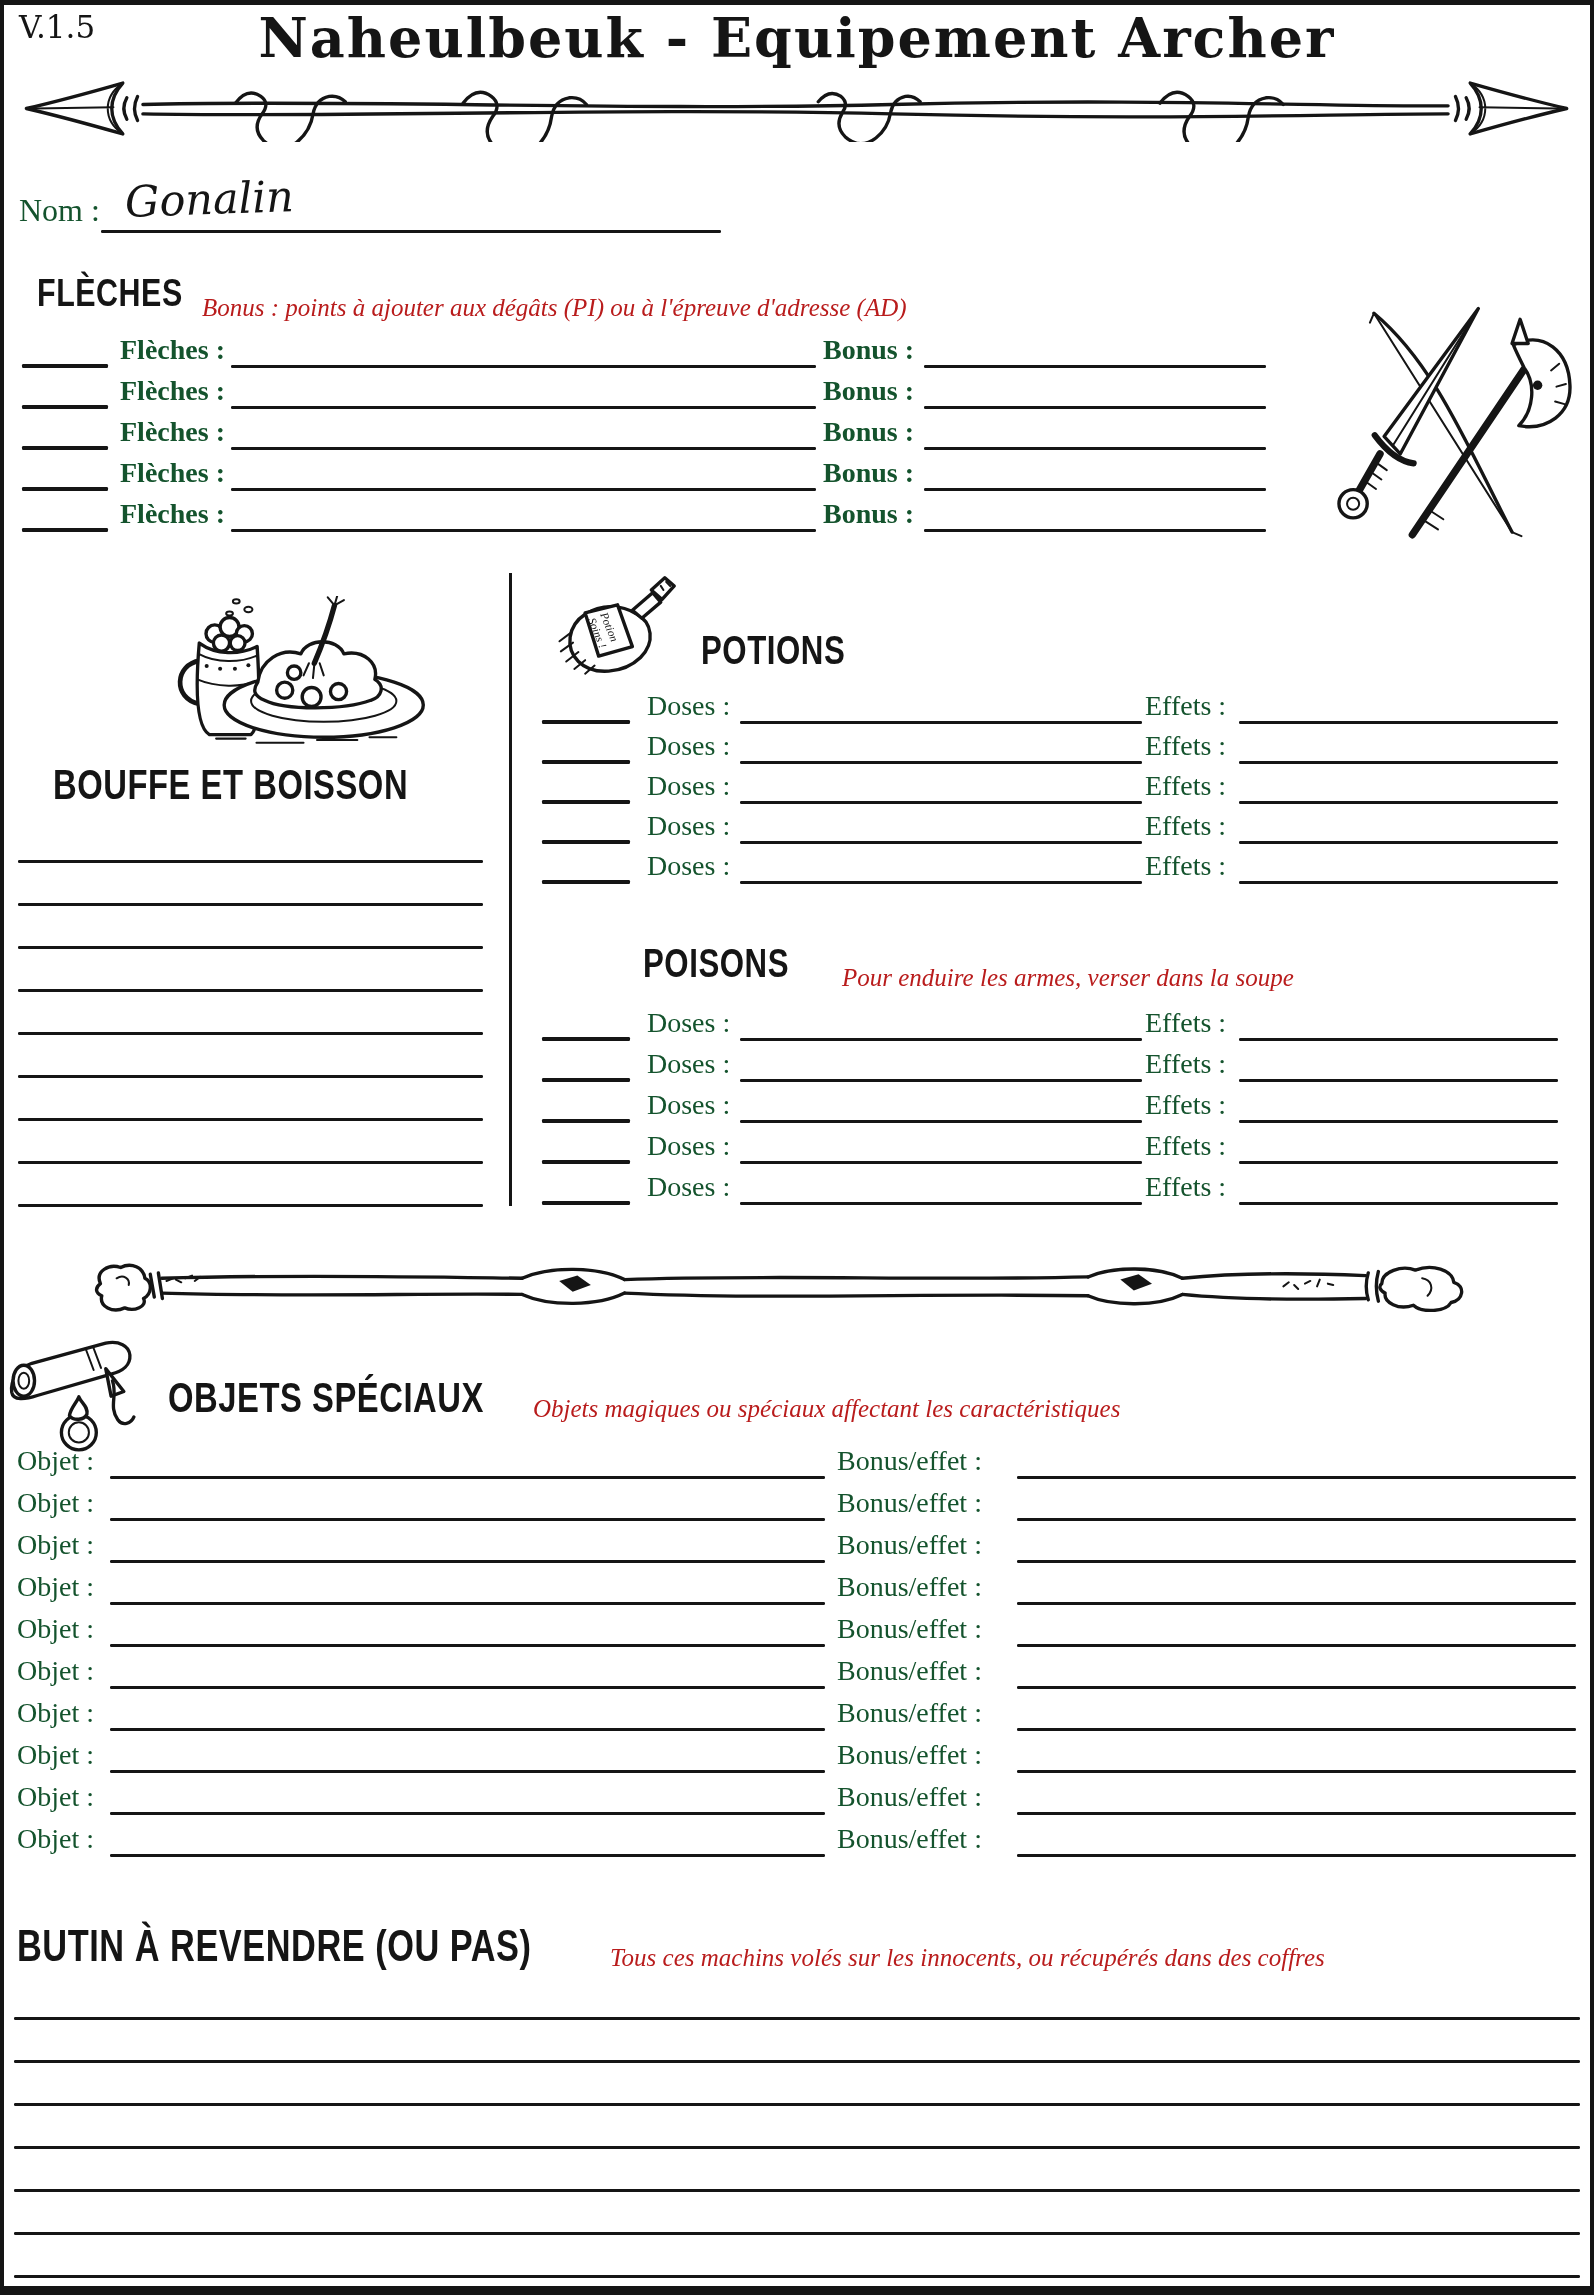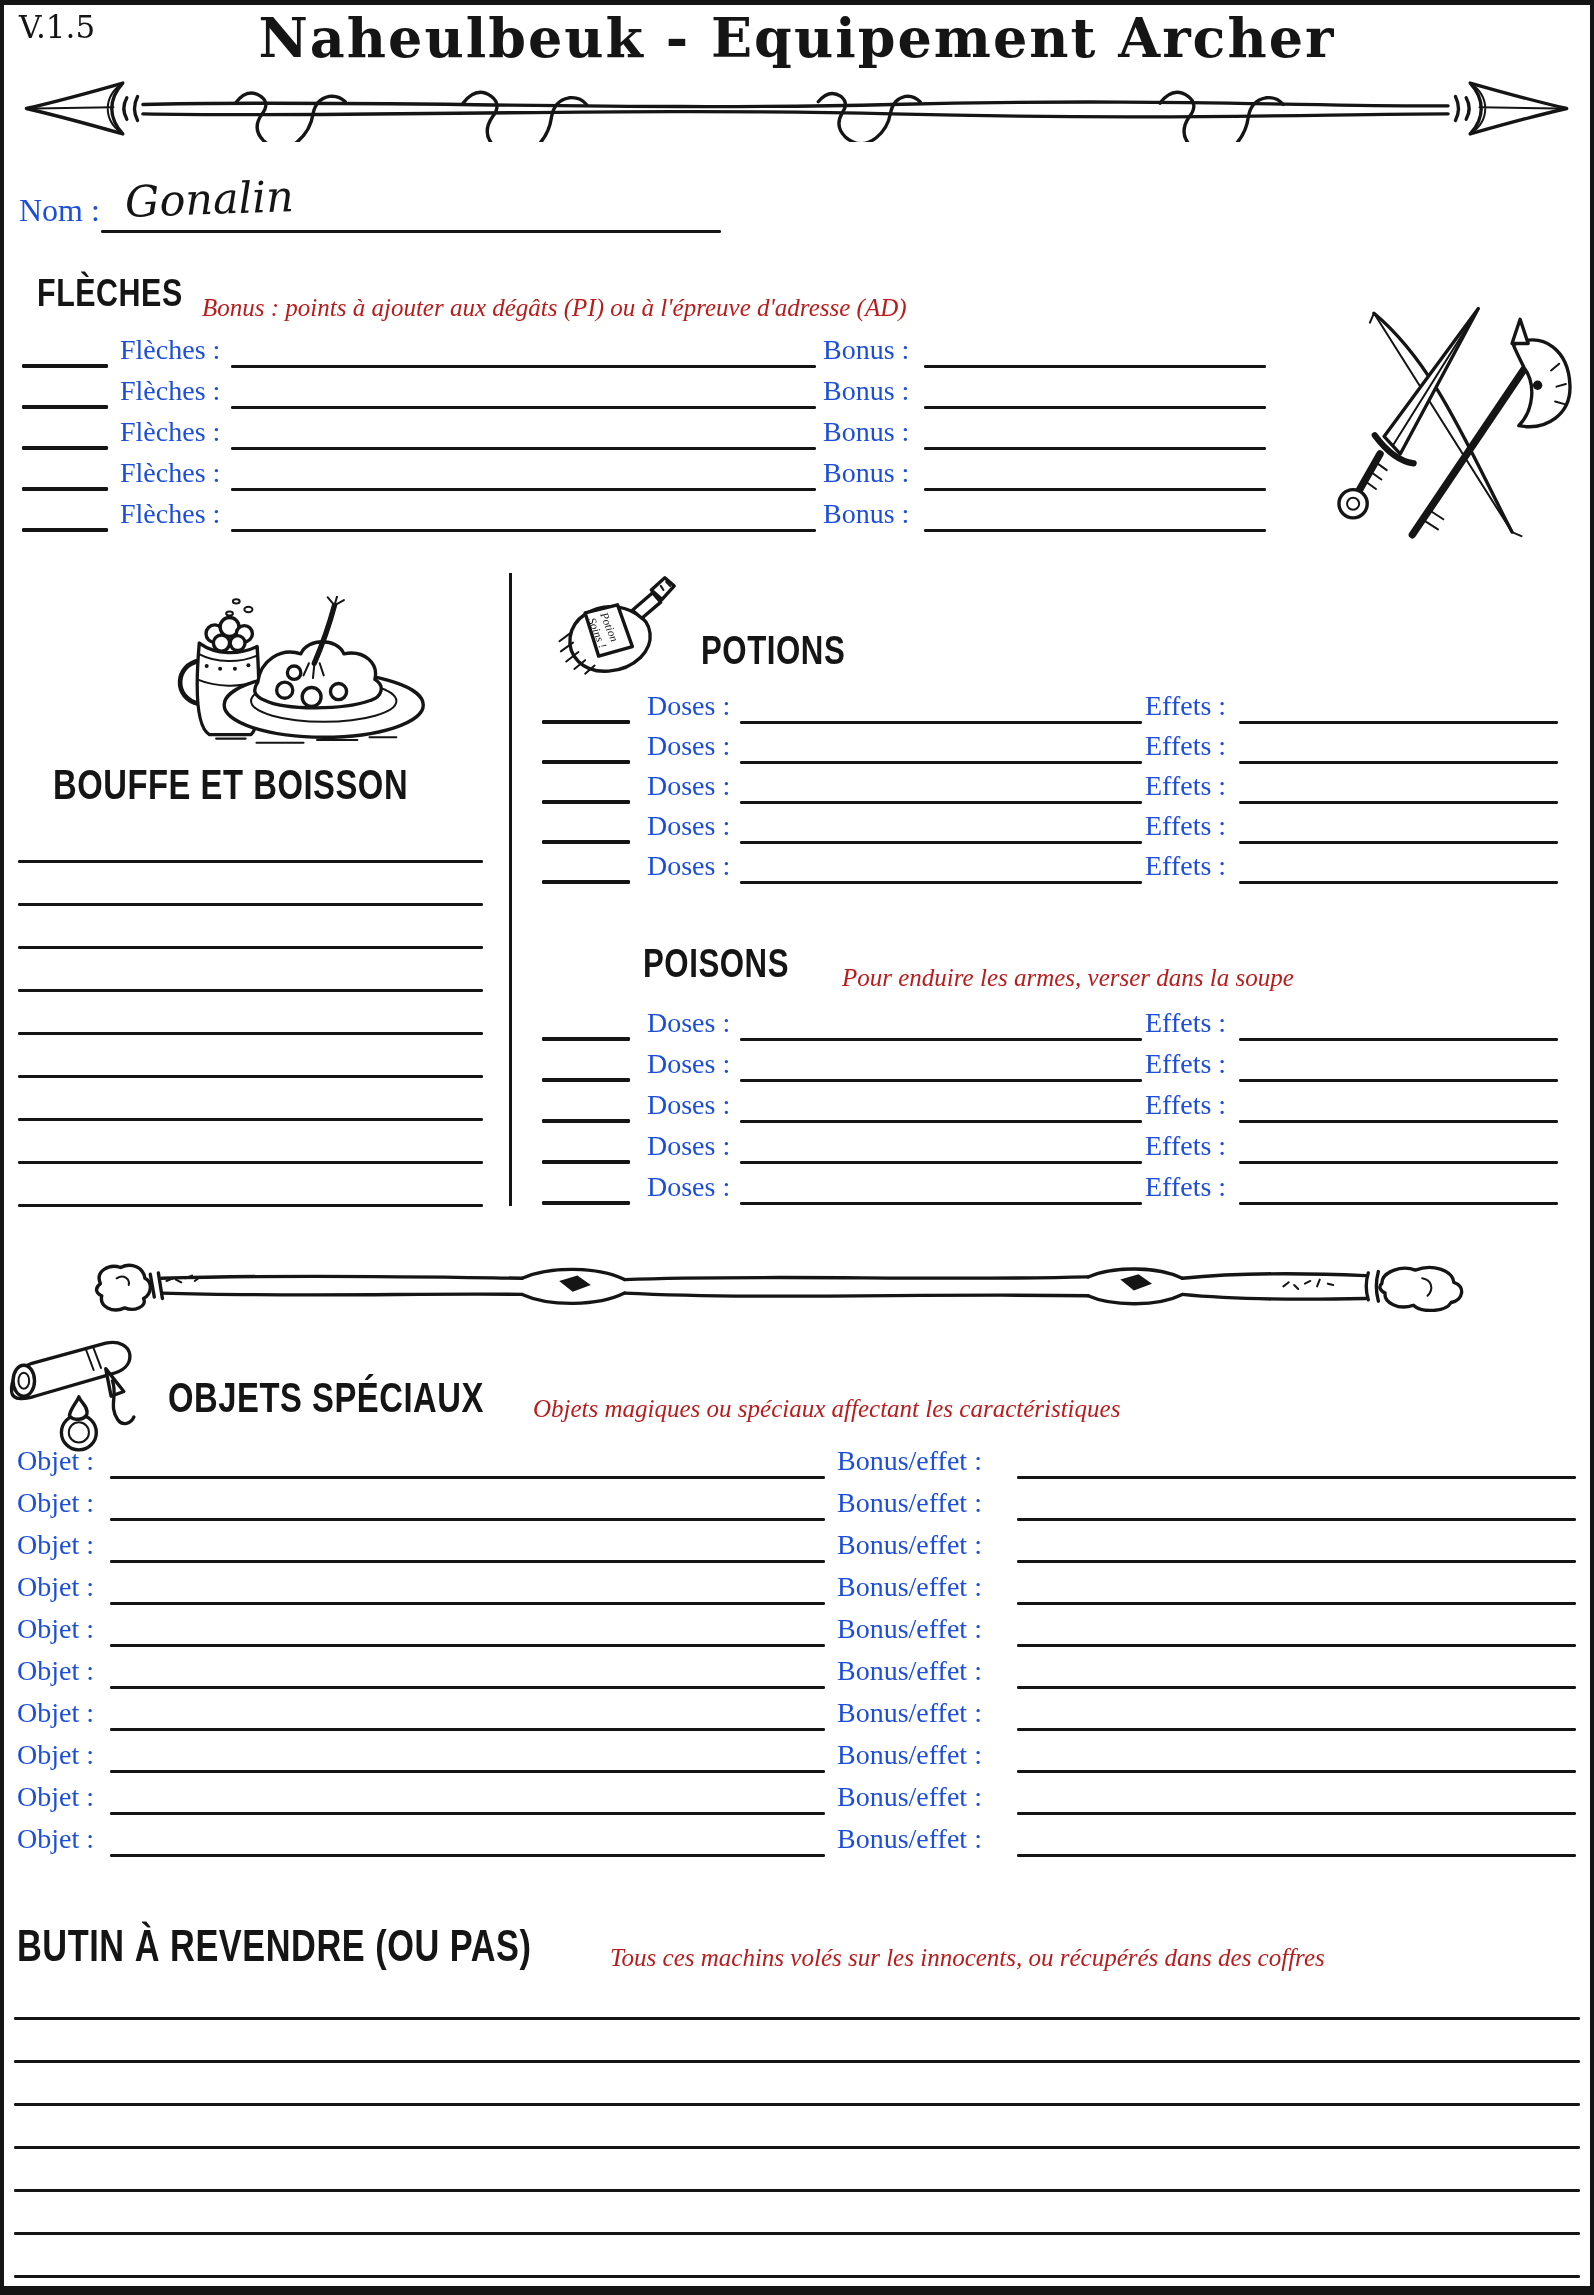--- a/index.html
+++ b/index.html
@@ -4,21 +4,21 @@
 <style>
   html,body{margin:0;padding:0;background:#888;}
   #canvas{position:relative;width:1594px;height:2295px;background:#ffffff;color:#151515;
           font-family:"Liberation Serif",serif;overflow:hidden;}
   .frame{position:absolute;inset:0;border-top:5.4px solid #151515;border-left:4px solid #151515;
          border-right:4px solid #151515;pointer-events:none;}
   .bottombar{position:absolute;left:0;top:2286px;width:1594px;height:9.4px;background:#151515;}
 
   .abs{position:absolute;}
   .rule{position:absolute;background:#151515;height:3.4px;border-radius:1.3px;}
-  .lbl{position:absolute;font-size:28px;line-height:1;white-space:nowrap;color:#1d4ed8;}
+  .lbl{position:absolute;font-size:28px;line-height:1;white-space:nowrap;color:#14532d;}
   .val{position:absolute;font-size:27px;line-height:1;white-space:nowrap;font-style:italic;}
   .head{position:absolute;font-family:"Liberation Sans",sans-serif;font-weight:700;
         transform:scaleX(0.78);transform-origin:left top;letter-spacing:0.7px;line-height:1;
         white-space:nowrap;color:#151515;}
   .sub{position:absolute;font-style:italic;font-size:25px;line-height:1;white-space:nowrap;color:#b91c1c;}
 
   #version{left:19px;top:9.4px;font-size:31px;font-family:"DejaVu Serif",serif;}
   #title{left:0;right:0;top:11px;text-align:center;font-family:"DejaVu Serif",serif;
          font-weight:bold;font-size:54px;letter-spacing:2px;line-height:1;}
 
@@ -28,21 +28,21 @@
              font-style:italic;transform:rotate(-2deg);}
 
   #fleches-title{left:37px;top:273px;font-size:39px;}
   #fleches-sub{left:202px;top:295px;}
 
   .rows{position:absolute;left:0;width:1594px;}
   .rrow{position:relative;}
 
   
   #fleches-rows{top:327px;}
-  #fleches-rows .rrow{height:41px;}
+  #fleches-rows .rrow{height:41px;font-weight:bold;}
   .fr-qty{left:22px;width:86px;bottom:0;height:4px;}
   .fr-label{left:120px;bottom:4px;}
   .fr-line{left:231px;width:585px;bottom:0;}
   .fr-val{left:249px;bottom:5.4px;}
   .fr-blabel{left:823px;bottom:4px;text-align:right;}
   .fr-bline{left:924px;width:342px;bottom:0;}
   .fr-bval{left:940px;bottom:5.4px;}
 
   
   #col-divider{left:509px;top:573px;width:3.4px;height:633px;background:#151515;}

